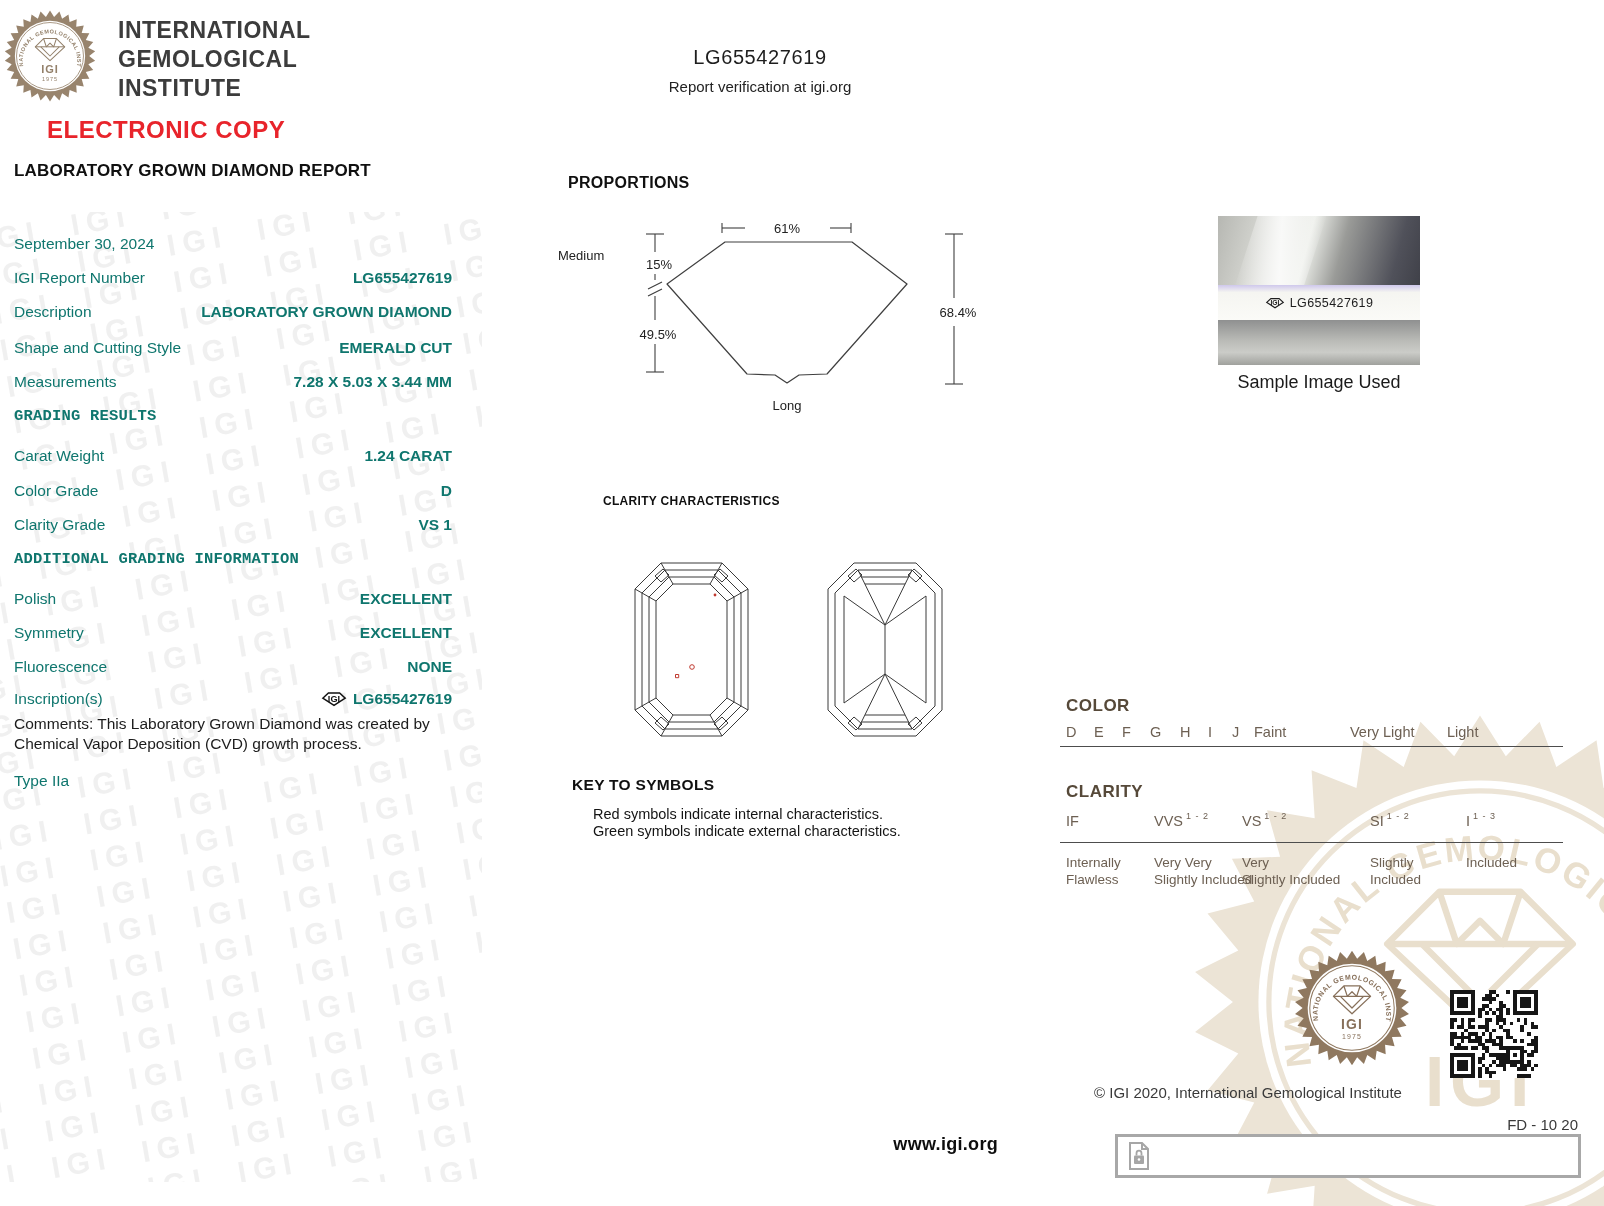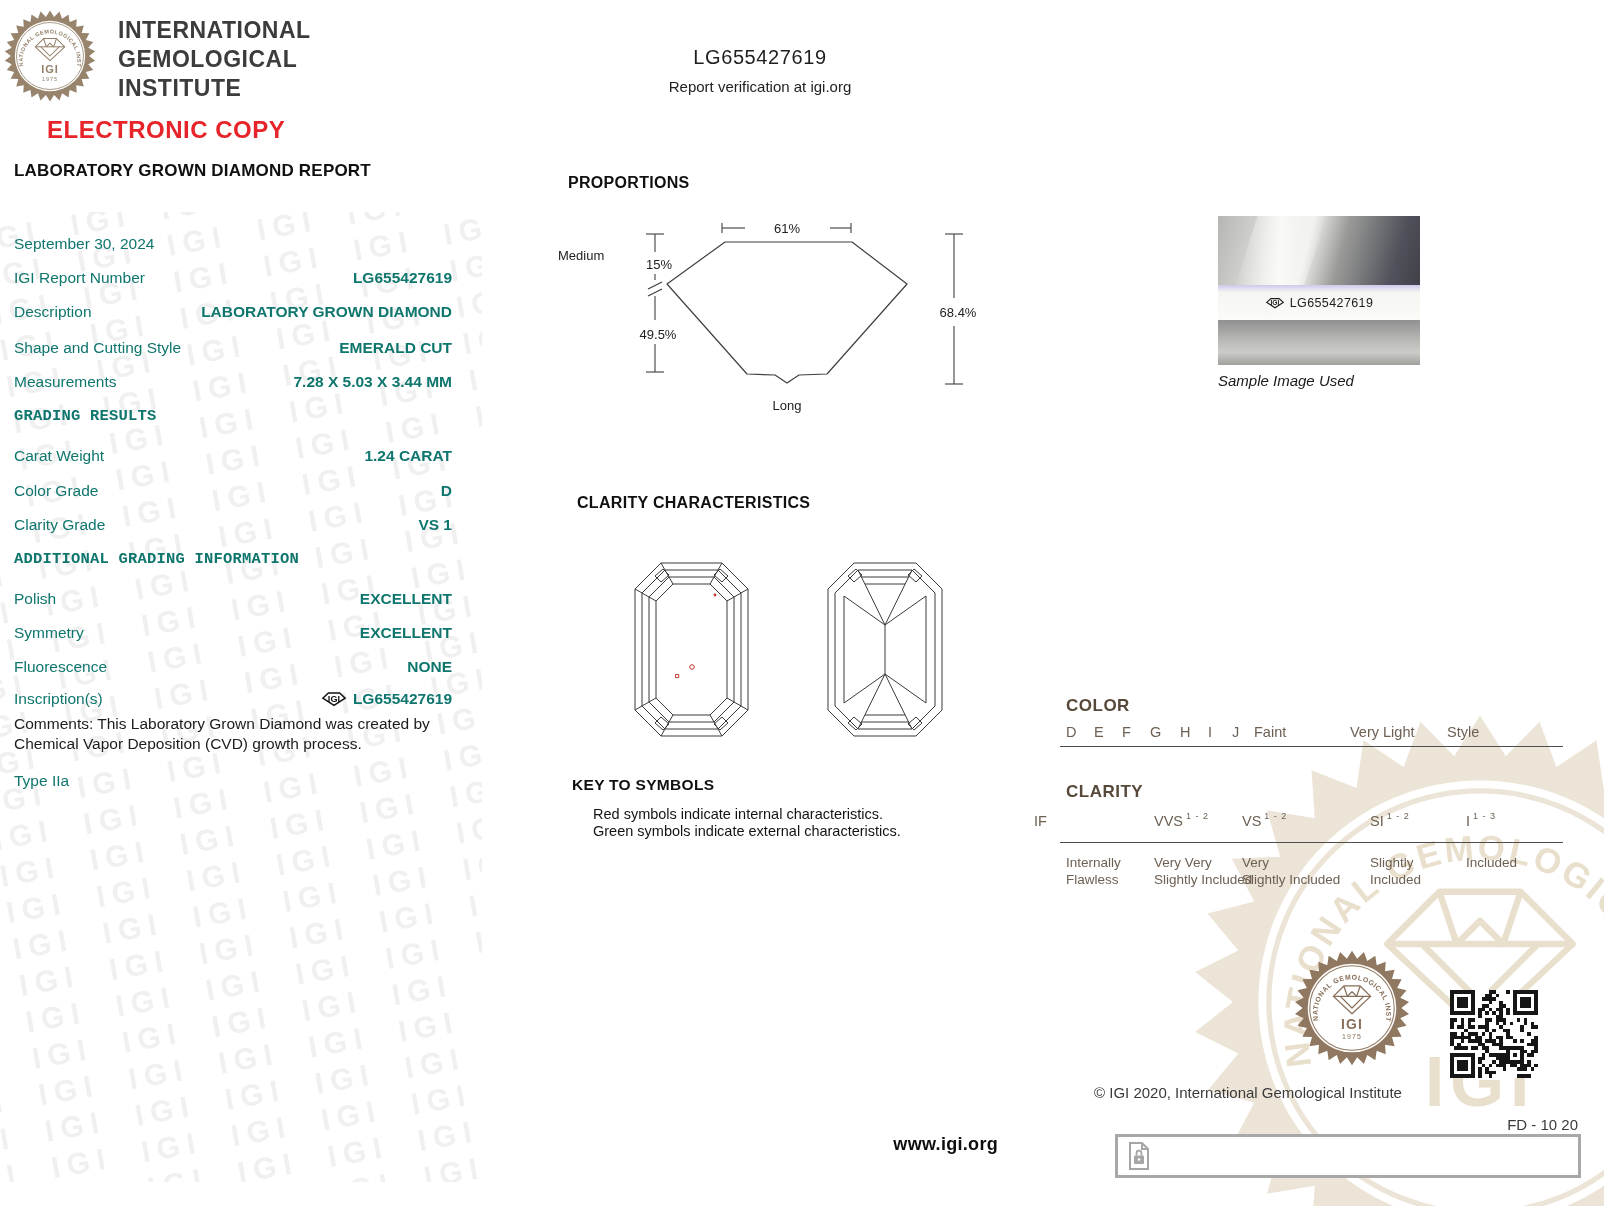--- a/index.html
+++ b/index.html
@@ -40,21 +40,21 @@
     background:linear-gradient(105deg,#b6b7b2 0%,#dedfda 28%,#eceee9 44%,#9a9b98 60%,#50515a 86%,#3f4048 100%);}
   .ph-beam{position:absolute;top:-6px;left:14%;width:34%;height:56%;
     background:linear-gradient(75deg,rgba(255,255,255,0) 0%,rgba(255,255,255,.8) 50%,rgba(255,255,255,0) 100%);
     transform:skewX(-18deg);}
   .ph-band{position:absolute;left:0;right:0;top:46%;height:25%;
     background:linear-gradient(180deg,#cfc8ec 0%,#f5f5f1 20%,#fbfbf8 100%);
     display:flex;align-items:center;justify-content:center;gap:5px;}
   .ph-band .insc-text{font-size:12.5px;color:#1d1d1d;letter-spacing:.4px;}
   .ph-bot{position:absolute;left:0;right:0;top:70%;bottom:0;
     background:linear-gradient(180deg,#8f9090 0%,#b9bab6 45%,#cbccc8 72%,#a0a19d 100%);}
-  .photo-caption{left:1218px;top:372px;width:202px;text-align:left;font-size:15px;color:#1a1a1a;font-style:italic;}
+  .photo-caption{left:1218px;top:372px;width:202px;text-align:center;font-size:18px;color:#1a1a1a;}
   
   .scale-heading{font-weight:700;font-size:17px;color:#564939;letter-spacing:.5px;}
   .scale-item{position:absolute;font-size:14.5px;color:#6d6053;white-space:nowrap;}
   .scale-line{position:absolute;width:503px;border-top:1.5px solid #4d4d4d;}
   .cl-code sup{font-size:9px;position:relative;top:-1px;margin-left:3px;letter-spacing:1px;}
   .cl-desc{position:absolute;font-size:13.5px;line-height:17px;color:#6d6053;white-space:nowrap;}
   
   .stamp-seal{left:1294px;top:950px;width:116px;height:116px;}
   .qr{left:1450px;top:990px;width:88px;height:88px;}
   .copyright{left:1094px;top:1084px;font-size:15px;color:#3a3a3a;}
@@ -210,21 +210,21 @@
   <g font-size="13" fill="#222">
     <text x="252" y="41" text-anchor="middle">61%</text>
     <text x="23" y="68">Medium</text>
     <text x="124" y="77" text-anchor="middle">15%</text>
     <text x="123" y="147" text-anchor="middle">49.5%</text>
     <text x="423" y="125" text-anchor="middle">68.4%</text>
     <text x="252" y="218" text-anchor="middle">Long</text>
   </g>
 </svg>
 
-<div class="abs sec-heading" style="left:577px;top:494px;font-size:16px">CLARITY CHARACTERISTICS</div>
+<div class="abs sec-heading" style="left:603px;top:494px;font-size:12px">CLARITY CHARACTERISTICS</div>
 
 <svg class="abs" style="left:615px;top:545px" width="350" height="210" viewBox="0 0 350 210">
 
   <g transform="translate(20,18)" fill="none" stroke="#3a3a3a" stroke-width="1" stroke-linejoin="round">
     <path d="M26,0 L87,0 L113,26 L113,147 L87,173 L26,173 L0,147 L0,26 Z"></path>
     <path d="M30,7 L83,7 L106,30 L106,143 L83,166 L30,166 L7,143 L7,30 Z"></path>
     <path d="M34,14 L79,14 L99,34 L99,139 L79,159 L34,159 L14,139 L14,34 Z"></path>
     <path d="M38,21 L75,21 L92,38 L92,135 L75,152 L38,152 L21,135 L21,38 Z"></path>
     <path d="M26,0 L38,21 M87,0 L75,21 M113,26 L92,38 M113,147 L92,135 M87,173 L75,152 M26,173 L38,152 M0,147 L21,135 M0,26 L21,38"></path>
     <path d="M20,13 L28,6 L34,12 L26,19 Z M85,6 L93,13 L87,19 L79,12 Z M93,160 L85,167 L79,161 L87,154 Z M28,167 L20,160 L26,154 L34,161 Z"></path>
@@ -273,26 +273,26 @@
 <div class="abs scale-heading" style="left:1066px;top:696px">COLOR</div>
 <span class="scale-item" style="left:1066px;top:724px">D</span>
 <span class="scale-item" style="left:1094px;top:724px">E</span>
 <span class="scale-item" style="left:1122px;top:724px">F</span>
 <span class="scale-item" style="left:1150px;top:724px">G</span>
 <span class="scale-item" style="left:1180px;top:724px">H</span>
 <span class="scale-item" style="left:1208px;top:724px">I</span>
 <span class="scale-item" style="left:1232px;top:724px">J</span>
 <span class="scale-item" style="left:1254px;top:724px">Faint</span>
 <span class="scale-item" style="left:1350px;top:724px">Very Light</span>
-<span class="scale-item" style="left:1447px;top:724px">Style</span>
+<span class="scale-item" style="left:1447px;top:724px">Light</span>
 <div class="scale-line" style="left:1060px;top:746px"></div>
 
 <div class="abs scale-heading" style="left:1066px;top:782px">CLARITY</div>
 
-<span class="scale-item cl-code" style="left:1034px;top:812px">
+<span class="scale-item cl-code" style="left:1066px;top:812px">
   <span>IF</span><sup></sup></span>
 <span class="scale-item cl-code" style="left:1154px;top:812px">
   <span>VVS</span><sup>1 - 2</sup></span>
 <span class="scale-item cl-code" style="left:1242px;top:812px">
   <span>VS</span><sup>1 - 2</sup></span>
 <span class="scale-item cl-code" style="left:1370px;top:812px">
   <span>SI</span><sup>1 - 2</sup></span>
 <span class="scale-item cl-code" style="left:1466px;top:812px">
   <span>I</span><sup>1 - 3</sup></span>
 

